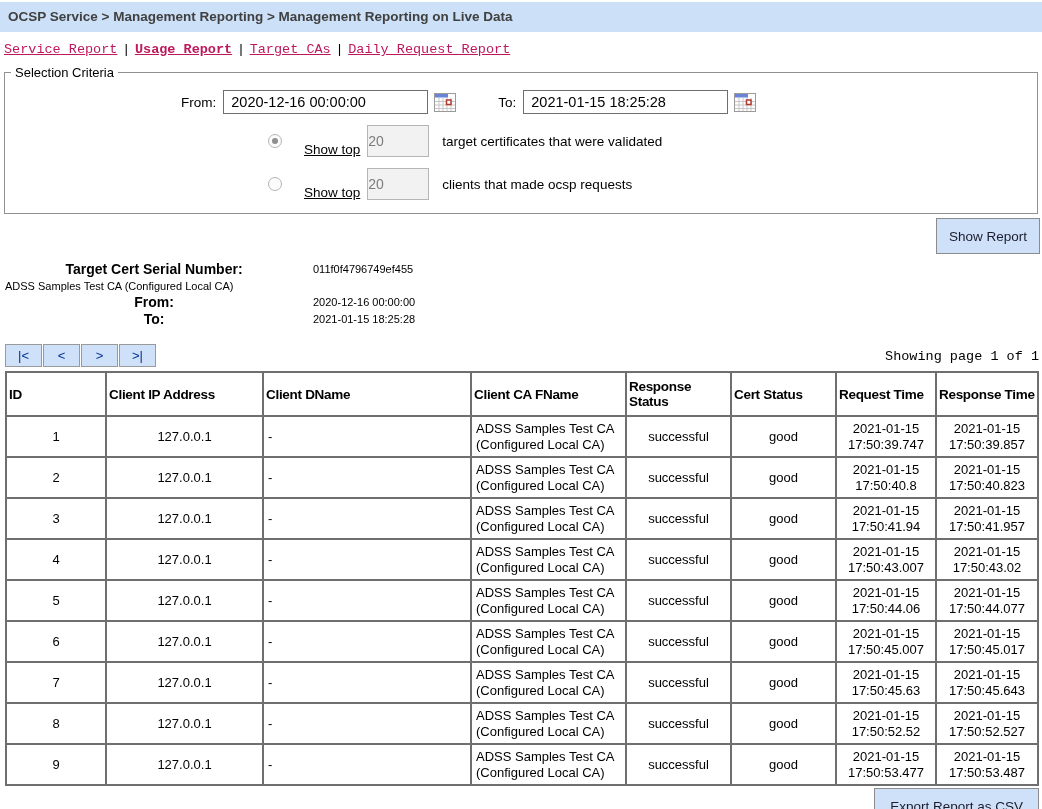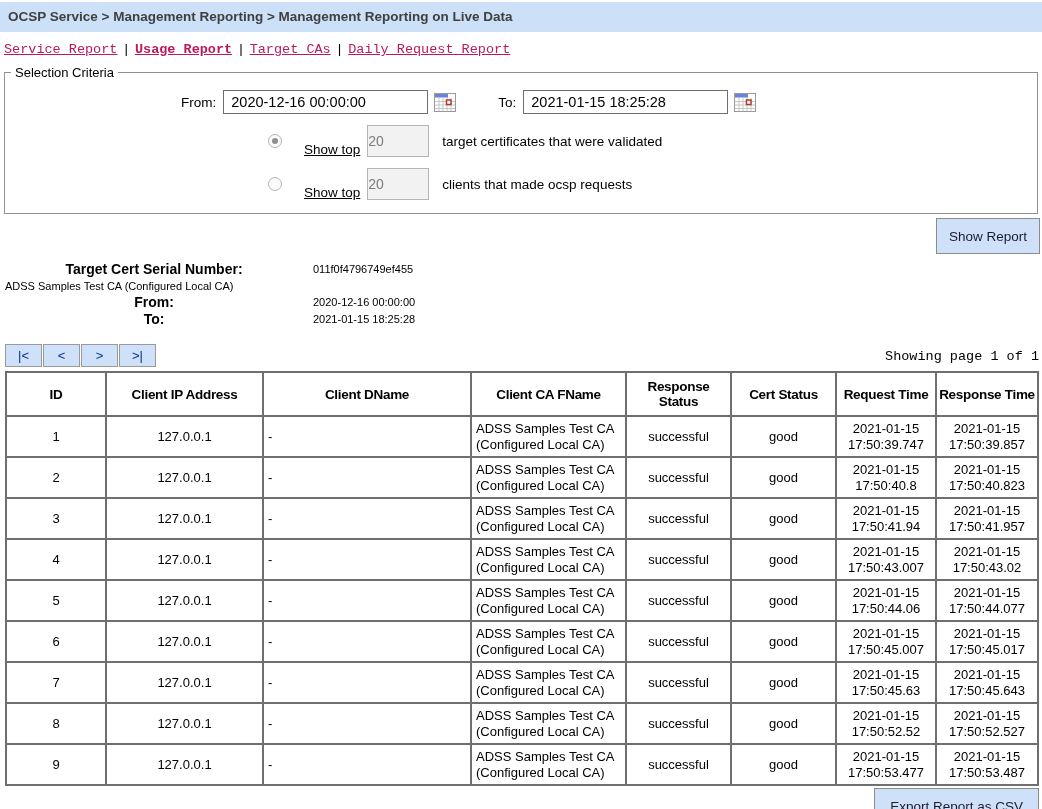--- a/index.html
+++ b/index.html
@@ -75,21 +75,21 @@
     border:1px solid #9a9a9a; color:#003193; font-size:13px; cursor:pointer;
     font-family:"Liberation Sans", sans-serif; padding:0;
   }
   .pager-status { font-size:13.5px; margin-bottom:3px;font-family:Liberation Mono, monospace; }
 
   
   table.report { border-collapse:collapse; margin:0 5px; width:1032px; table-layout:fixed; }
   table.report th, table.report td { border:2px solid #6f6f6f; overflow:hidden; }
   table.report th {
     font-weight:bold; font-size:13.5px; letter-spacing:-0.3px;
-    height:44px; padding:2px 2px; text-align:center; background:#fff;
+    height:44px; padding:2px 2px; text-align:left; background:#fff;
   }
   table.report td {
     font-size:13px; padding:2px 4px; text-align:center; height:41px;
     line-height:16px; background:#fff;
   }
   table.report td:nth-child(3), table.report td:nth-child(4) { text-align:left; }
 
   .export-row { text-align:right; margin:2px 3px 0 0; }
   .export-row .btn-blue { padding:2px 15px; }
 </style>

